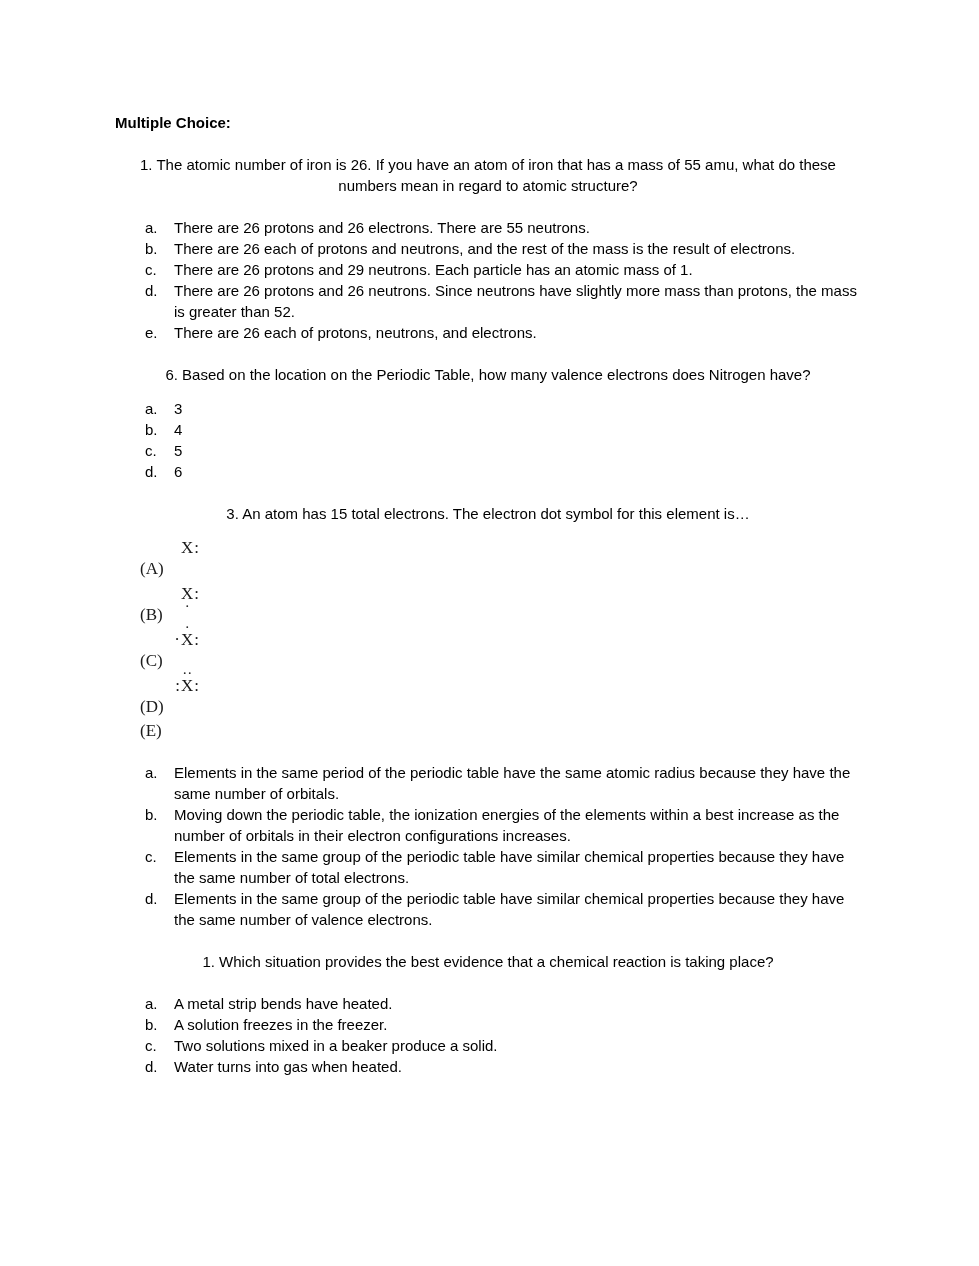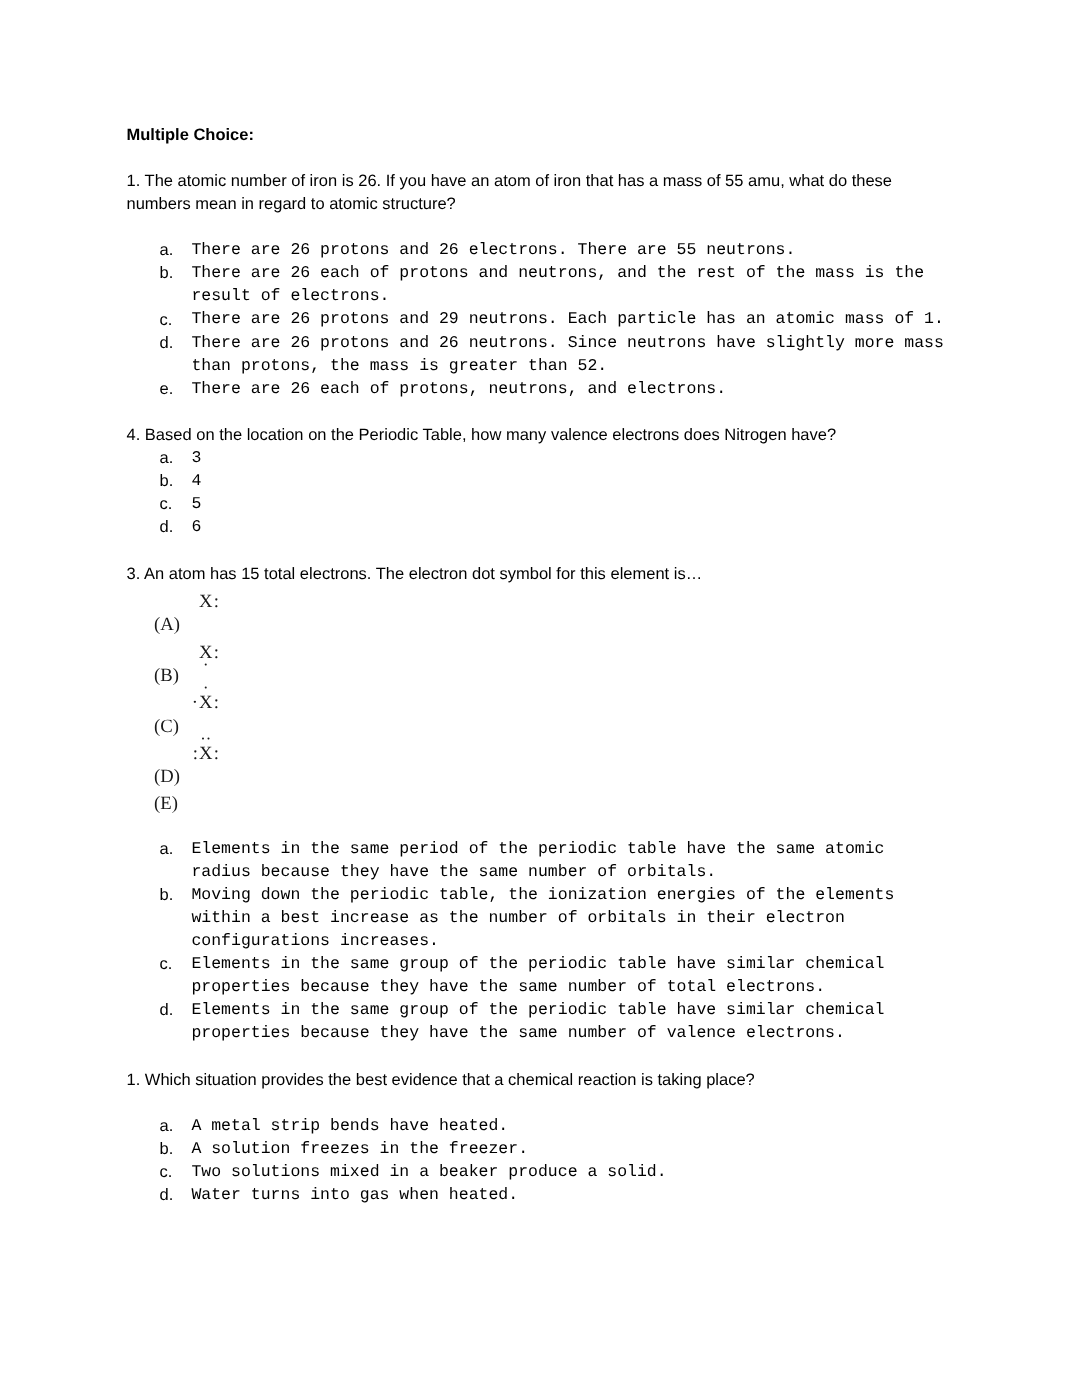--- a/index.html
+++ b/index.html
@@ -9,26 +9,26 @@
     height: 1266px;
     overflow: hidden;
     font-family: "Liberation Sans", sans-serif;
     font-size: 15px;
     line-height: 21px;
     color: #000000;
     padding: 112px 118px 0 115px;
   }
   .heading { font-weight: bold; }
   .question { margin-top: 21px; }
-  .q-text { margin: 0; }
+  .q-text { margin: 13px; text-align: center; }
   .options { margin-left: 30px; }
   .options.spaced { margin-top: 21px; }
   .option { display: flex; }
   .opt-label { flex: 0 0 29px; width: 29px; }
-  .opt-text { flex: 1; font-family: Liberation Mono, monospace; }
+  .opt-text { flex: 1; }
 
   
   .diagram-block {
     margin-top: 4px;
     margin-bottom: 18px;
     font-family: "Liberation Serif", serif;
     color: #1a1a1a;
   }
   .diagram-item { margin-bottom: 5px; }
   .diagram-figure {
@@ -81,21 +81,21 @@
       <span class="opt-text">There are 26 protons and 26 neutrons. Since neutrons have slightly more mass than protons, the mass is greater than 52.</span>
     </div>
     <div class="option">
       <span class="opt-label">e.</span>
       <span class="opt-text">There are 26 each of protons, neutrons, and electrons.</span>
     </div>
   </div>
 </section>
 
 <section class="question">
-  <p class="q-text">4. Based on the location on the Periodic Table, how many valence electrons does Nitrogen have?</p>
+  <p class="q-text">6. Based on the location on the Periodic Table, how many valence electrons does Nitrogen have?</p>
   <div class="options">
     <div class="option">
       <span class="opt-label">a.</span>
       <span class="opt-text">3</span>
     </div>
     <div class="option">
       <span class="opt-label">b.</span>
       <span class="opt-text">4</span>
     </div>
     <div class="option">

